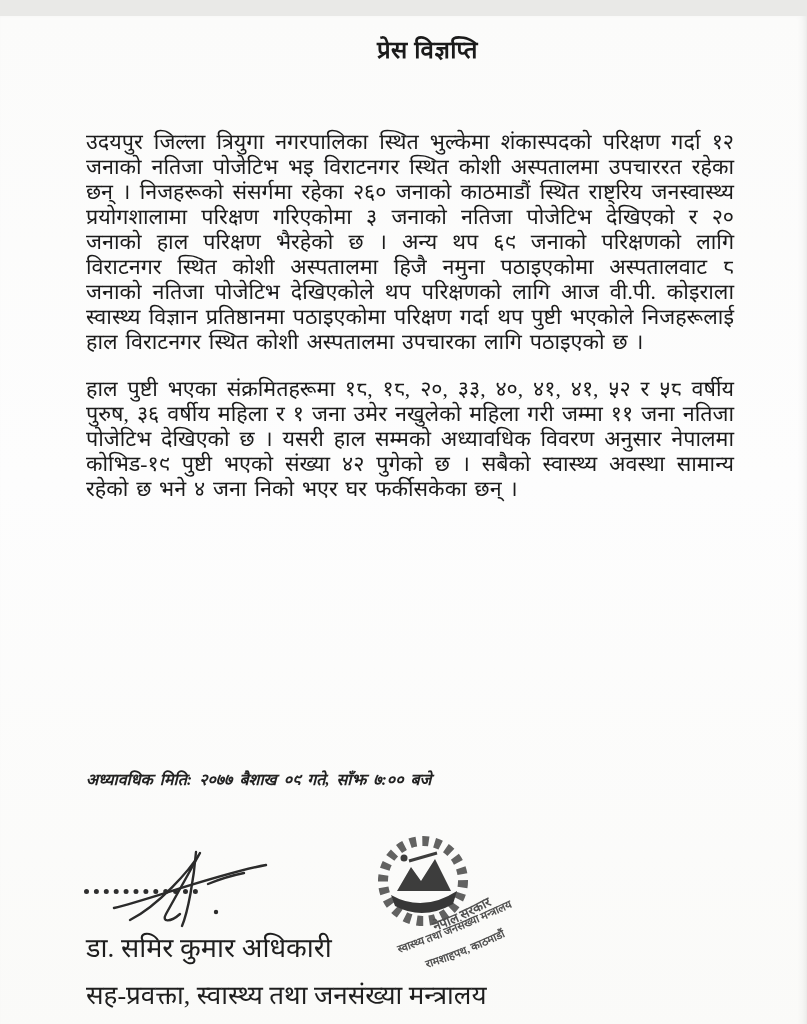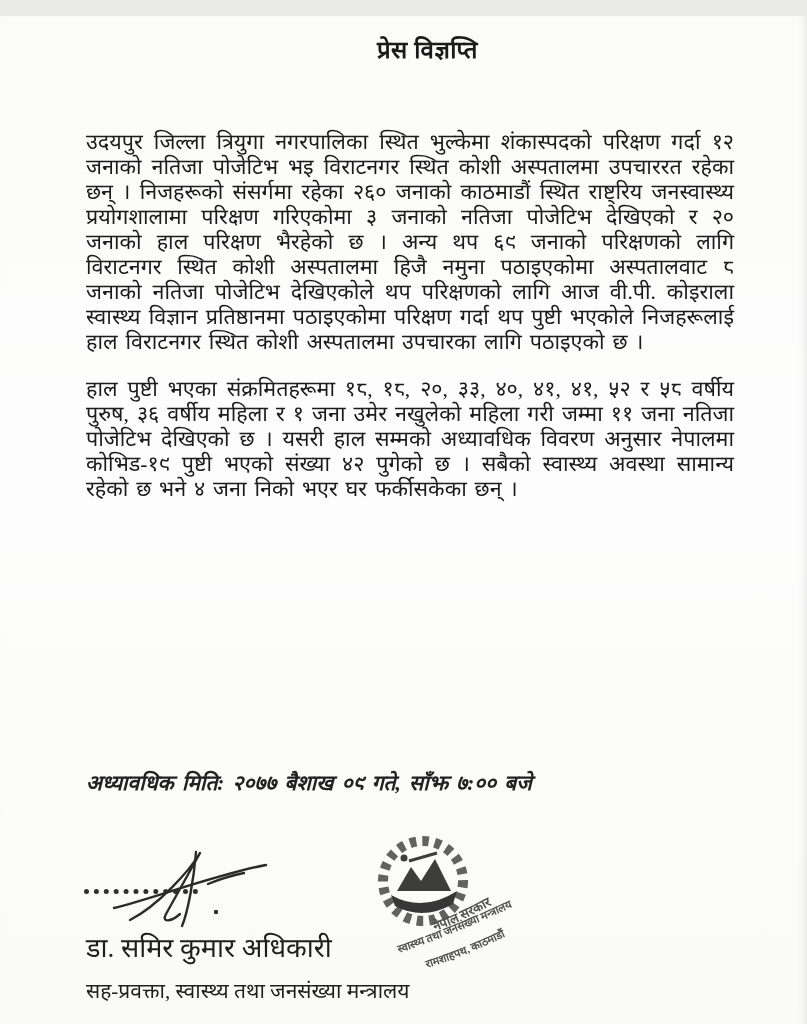--- a/index.html
+++ b/index.html
@@ -33,21 +33,21 @@
     line-height: 25px;
     text-align: justify;
     word-spacing: 2.5px;
   }
   .body-text p { margin: 0; }
   .body-text p + p { margin-top: 22px; }
   .date-line {
     position: absolute;
     top: 752px;
     left: 86px;
-    font-size: 21px;
+    font-size: 16px;
     font-style: italic;
     font-weight: 600;
     word-spacing: 3px;
     color: #222;
   }
   .sig-dots {
     position: absolute;
     left: 84px;
     top: 851px;
     width: 114px;
@@ -63,21 +63,21 @@
     position: absolute;
     left: 86px;
     top: 912px;
     font-size: 27px;
     color: #1e1e1e;
   }
   .signer-position {
     position: absolute;
     left: 86px;
     top: 960px;
-    font-size: 21px;
+    font-size: 26px;
     color: #1e1e1e;
   }
   .stamp {
     position: absolute;
     left: 343px;
     top: 815px;
     width: 235px;
     height: 142px;
     opacity: 0.88;
   }

